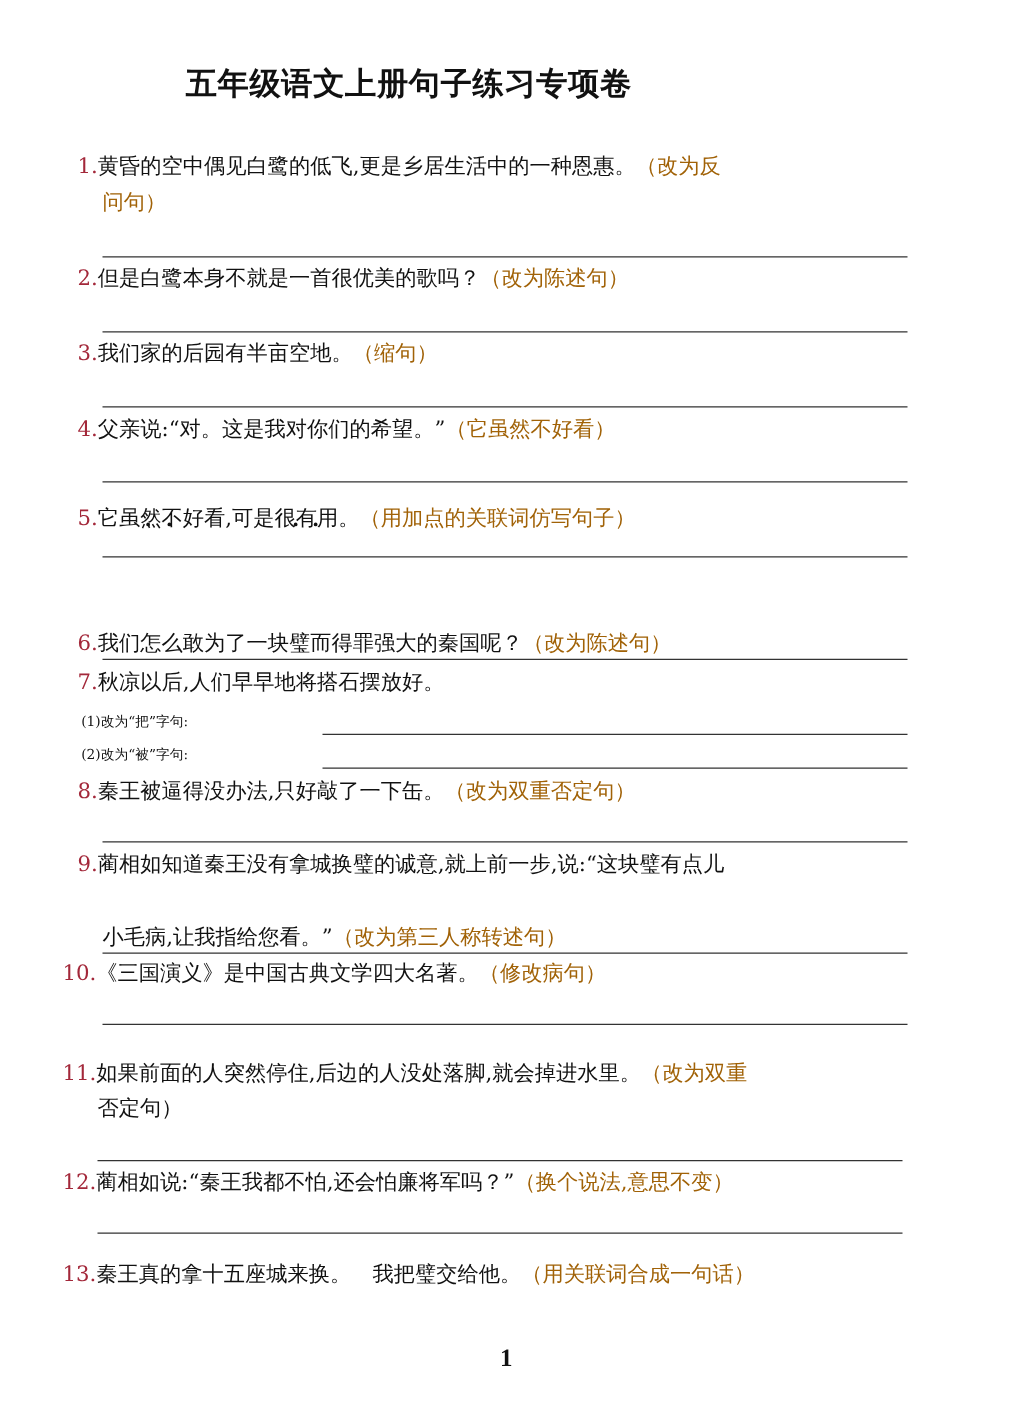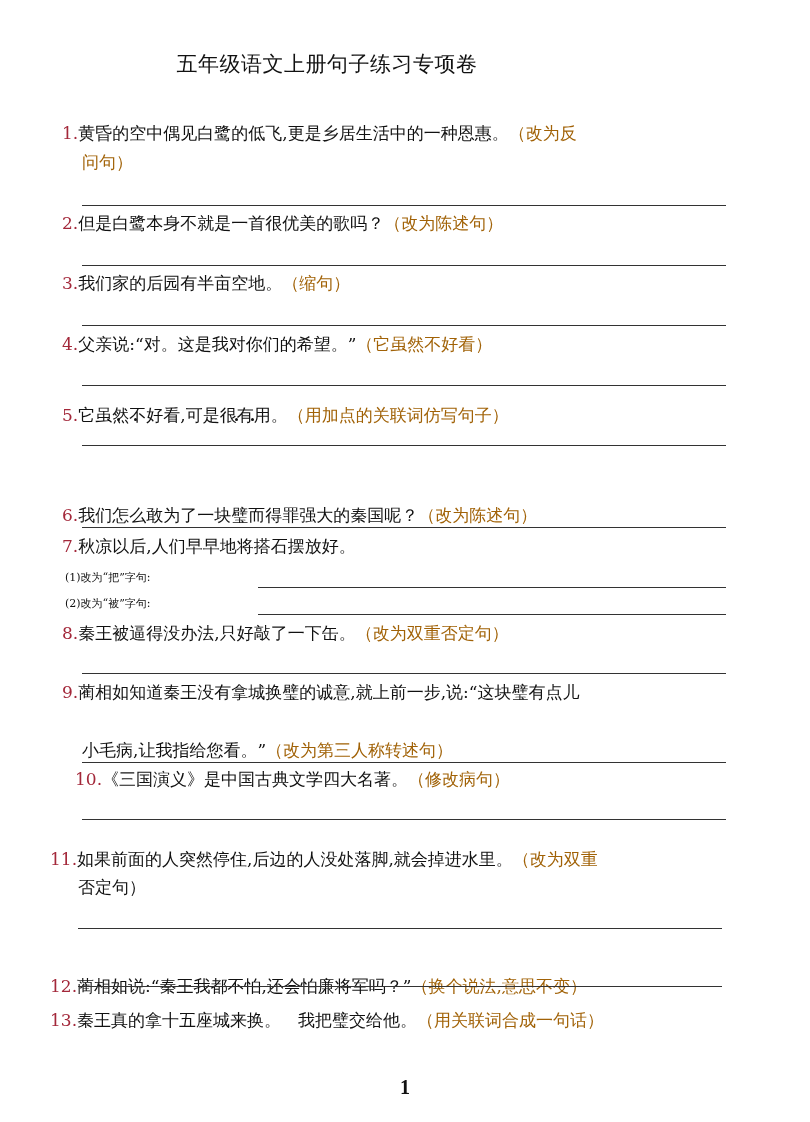--- a/index.html
+++ b/index.html
@@ -1,19 +1,19 @@
 <!DOCTYPE html>
 <html><head>
 <meta charset="utf-8">
 <style>
   html, body { margin: 0; padding: 0; background: #ffffff; }
   body { width: 810px; height: 1122px; position: relative; overflow: hidden;
          font-family: "DejaVu Serif", "Liberation Serif", serif; color: #111; }
   .title { position: absolute; top: 50px; left: 0; width: 654px; text-align: center;
-           font-size: 21px; font-weight: normal; letter-spacing: 0.5px; }
+           font-size: 25px; font-weight: bold; letter-spacing: 0.5px; }
   .q { position: absolute; left: 62px; font-size: 17px; line-height: 29px; white-space: nowrap; }
   .num { color: #a3283a; }
   .hint { color: #a16207; }
   .line { position: absolute; height: 0; border-top: 1.4px solid #333; }
   .sub { position: absolute; left: 65px; font-size: 11px; line-height: 26px; white-space: nowrap; }
   .dot { position: absolute; width: 3px; height: 3px; border-radius: 50%; background: #111; }
   .pagenum { position: absolute; top: 1076px; left: 0; width: 810px; text-align: center;
              font-size: 20px; font-weight: bold; font-family: "Liberation Serif", serif; }
 </style>
 </head>
@@ -72,34 +72,34 @@
 <div class="line" style="top:673px; left:82px; width:644px;"></div>
 
 <div class="q" style="top:678px;">
   <span class="num">9.</span><span>蔺相如知道秦王没有拿城换璧的诚意,就上前一步,说:“这块璧有点儿</span>
 </div>
 <div class="q" style="top:736px; left:82px;">
   <span>小毛病,让我指给您看。”</span><span class="hint">（改为第三人称转述句）</span>
 </div>
 <div class="line" style="top:762px; left:82px; width:644px;"></div>
 
-<div class="q" style="top:765px; left:50px;margin-left:25px;">
+<div class="q" style="top:765px; left:50px;">
   <span class="num">10.</span><span>《三国演义》是中国古典文学四大名著。</span><span class="hint">（修改病句）</span>
 </div>
 <div class="line" style="top:819px; left:82px; width:644px;"></div>
 
 <div class="q" style="top:845px; left:50px;">
   <span class="num">11.</span><span>如果前面的人突然停住,后边的人没处落脚,就会掉进水里。</span><span class="hint">（改为双重</span>
 </div>
 <div class="q" style="top:873px; left:78px;">
   <span>否定句）</span>
 </div>
 <div class="line" style="top:928px; left:78px; width:644px;"></div>
 
-<div class="q" style="top:932px; left:50px;margin-top:40px;">
+<div class="q" style="top:932px; left:50px;">
   <span class="num">12.</span><span>蔺相如说:“秦王我都不怕,还会怕廉将军吗？”</span><span class="hint">（换个说法,意思不变）</span>
 </div>
 <div class="line" style="top:986px; left:78px; width:644px;"></div>
 
 <div class="q" style="top:1006px; left:50px;">
   <span class="num">13.</span><span>秦王真的拿十五座城来换。　我把璧交给他。</span><span class="hint">（用关联词合成一句话）</span>
 </div>
 
 <div class="pagenum">1</div>
 

